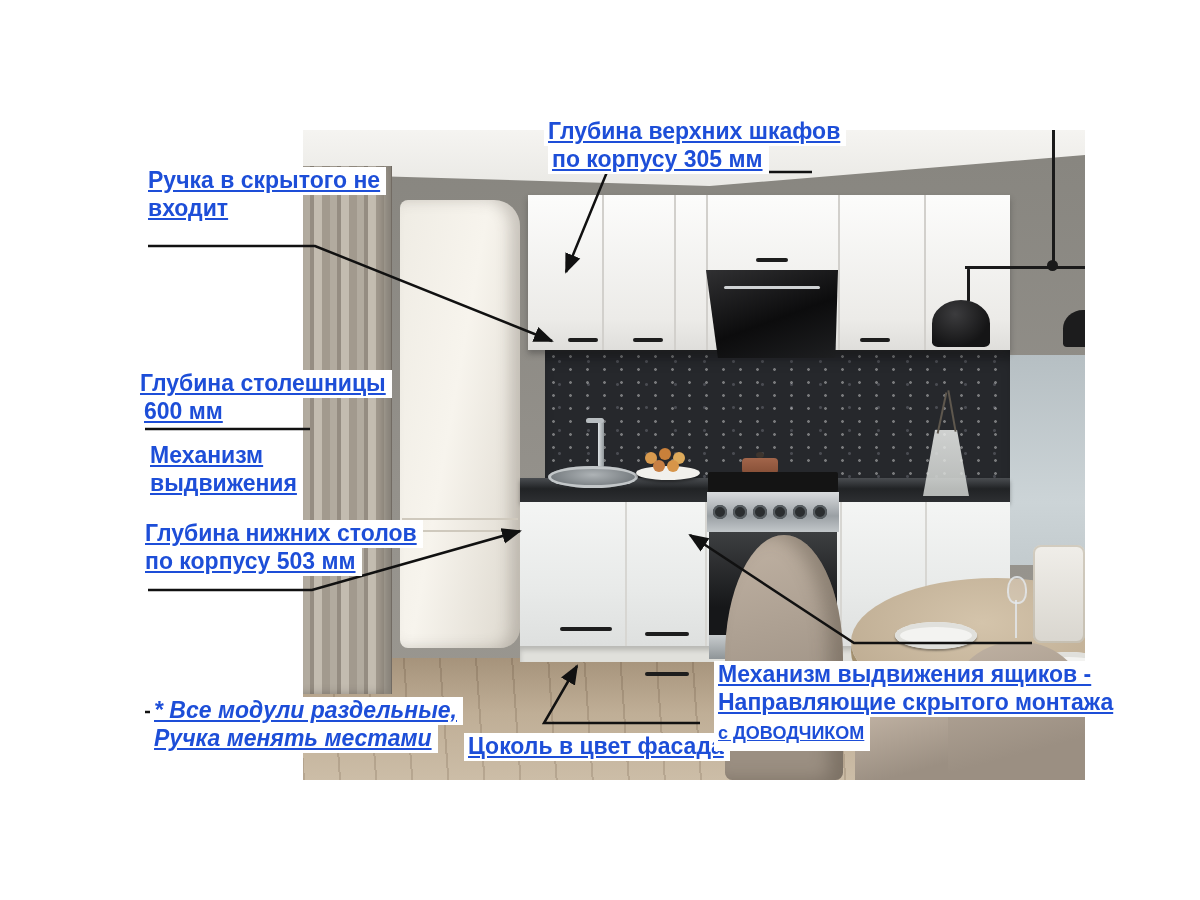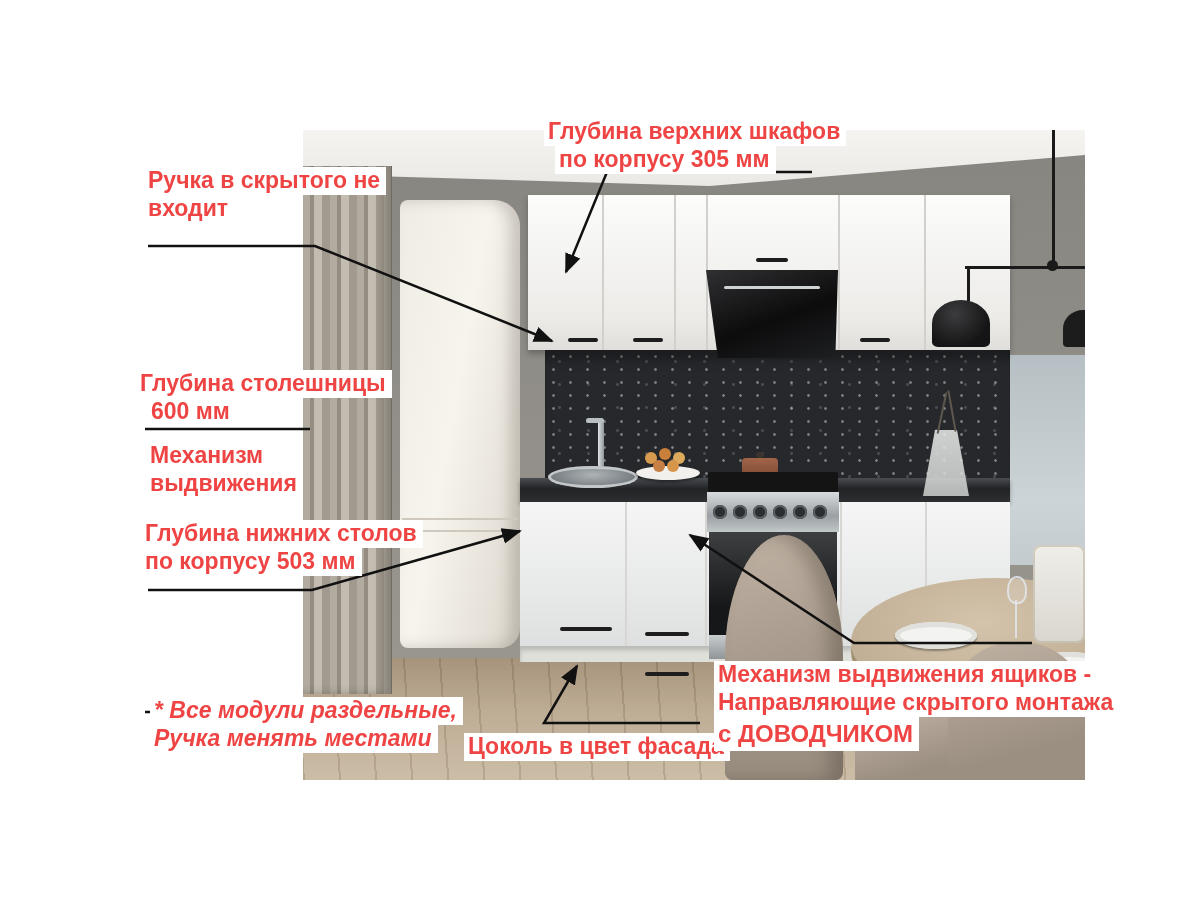--- a/index.html
+++ b/index.html
@@ -74,25 +74,25 @@
   .chair-front{left:422px;top:405px;width:118px;height:245px;border-radius:54% 54% 8px 8px;
                box-shadow:inset -14px 0 18px rgba(70,60,50,.35);}
   .chair-br{left:645px;top:512px;width:140px;height:138px;border-radius:48% 48% 0 0;}
   .chair-bc{left:552px;top:585px;width:118px;height:65px;border-radius:26px 26px 0 0;}
   .plate{border-radius:50%;background:#f3f3f1;box-shadow:inset 0 0 0 5px #e0e0dc,0 2px 2px rgba(0,0,0,.35);}
   .glass-bowl{width:16px;height:24px;border:2px solid rgba(228,233,238,.8);border-radius:48% 48% 42% 42%;background:rgba(240,244,248,.15);}
   .glass-stem{width:2px;height:38px;background:rgba(228,233,238,.8);}
   .lantern{left:730px;top:415px;width:52px;height:98px;border-radius:8px;background:linear-gradient(180deg,#f0eee9,#d9d6cf);
            box-shadow:inset 0 0 0 2px rgba(180,170,150,.5);}
   
-  .ann{position:absolute;color:#ef4444;font-weight:bold;font-size:23px;line-height:25px;z-index:6;}
+  .ann{position:absolute;color:#1d4ed8;font-weight:bold;font-size:23px;line-height:25px;z-index:6;text-decoration:underline;}
   .ann .ln{display:block;width:max-content;background:#ffffff;padding:1px 6px 2px 4px;}
-  .ann .indent{margin-left:11px;}
+  .ann .indent{margin-left:4px;}
   .ann.italic{font-style:italic;}
-  .ann .big{font-size:24px;line-height:31px;}
+  .ann .big{font-size:18px;line-height:31px;}
   .leaders{position:absolute;left:0;top:0;width:1200px;height:900px;z-index:5;pointer-events:none;}
 </style>
 </head>
 <body>
 
 <div class="canvas">
 
   <div class="photo">
     <div class="wall"></div>
     <div class="ceiling"></div>

